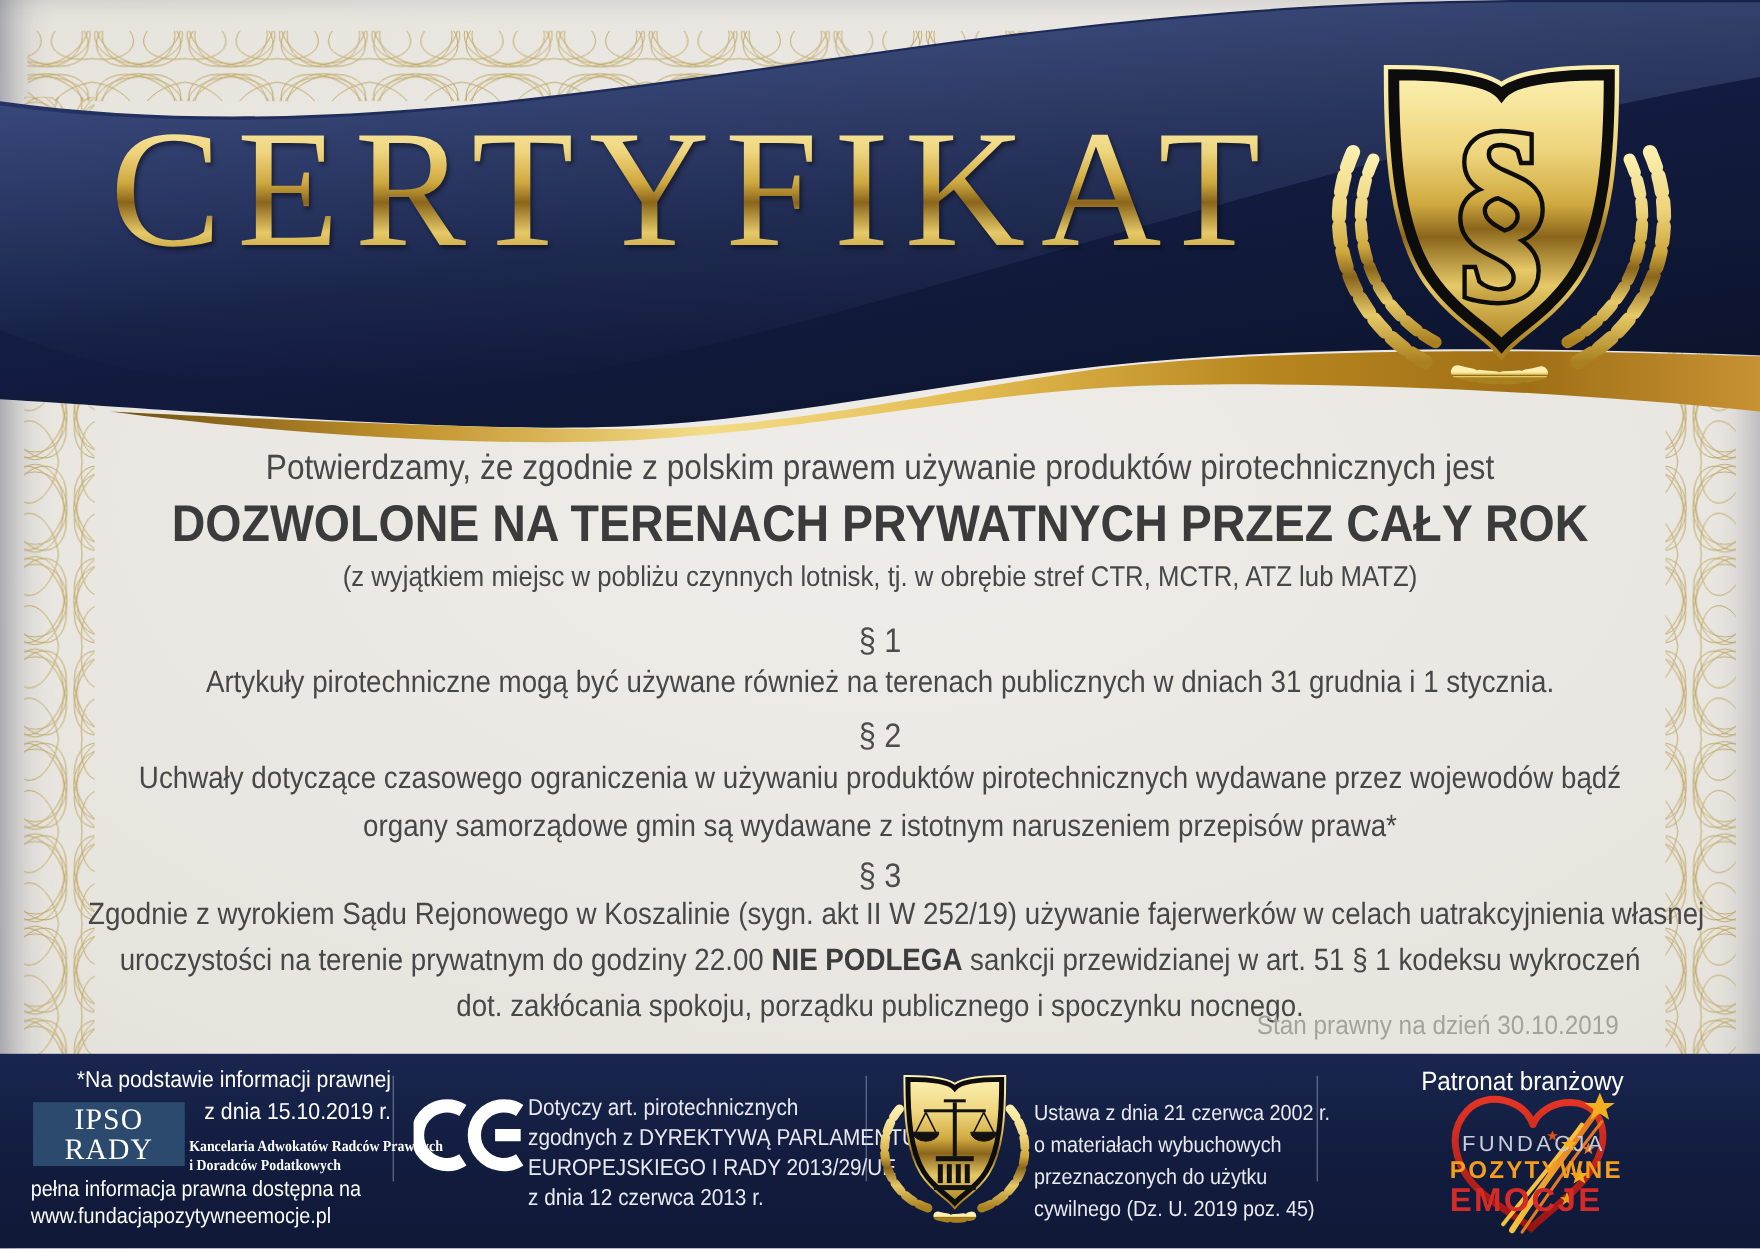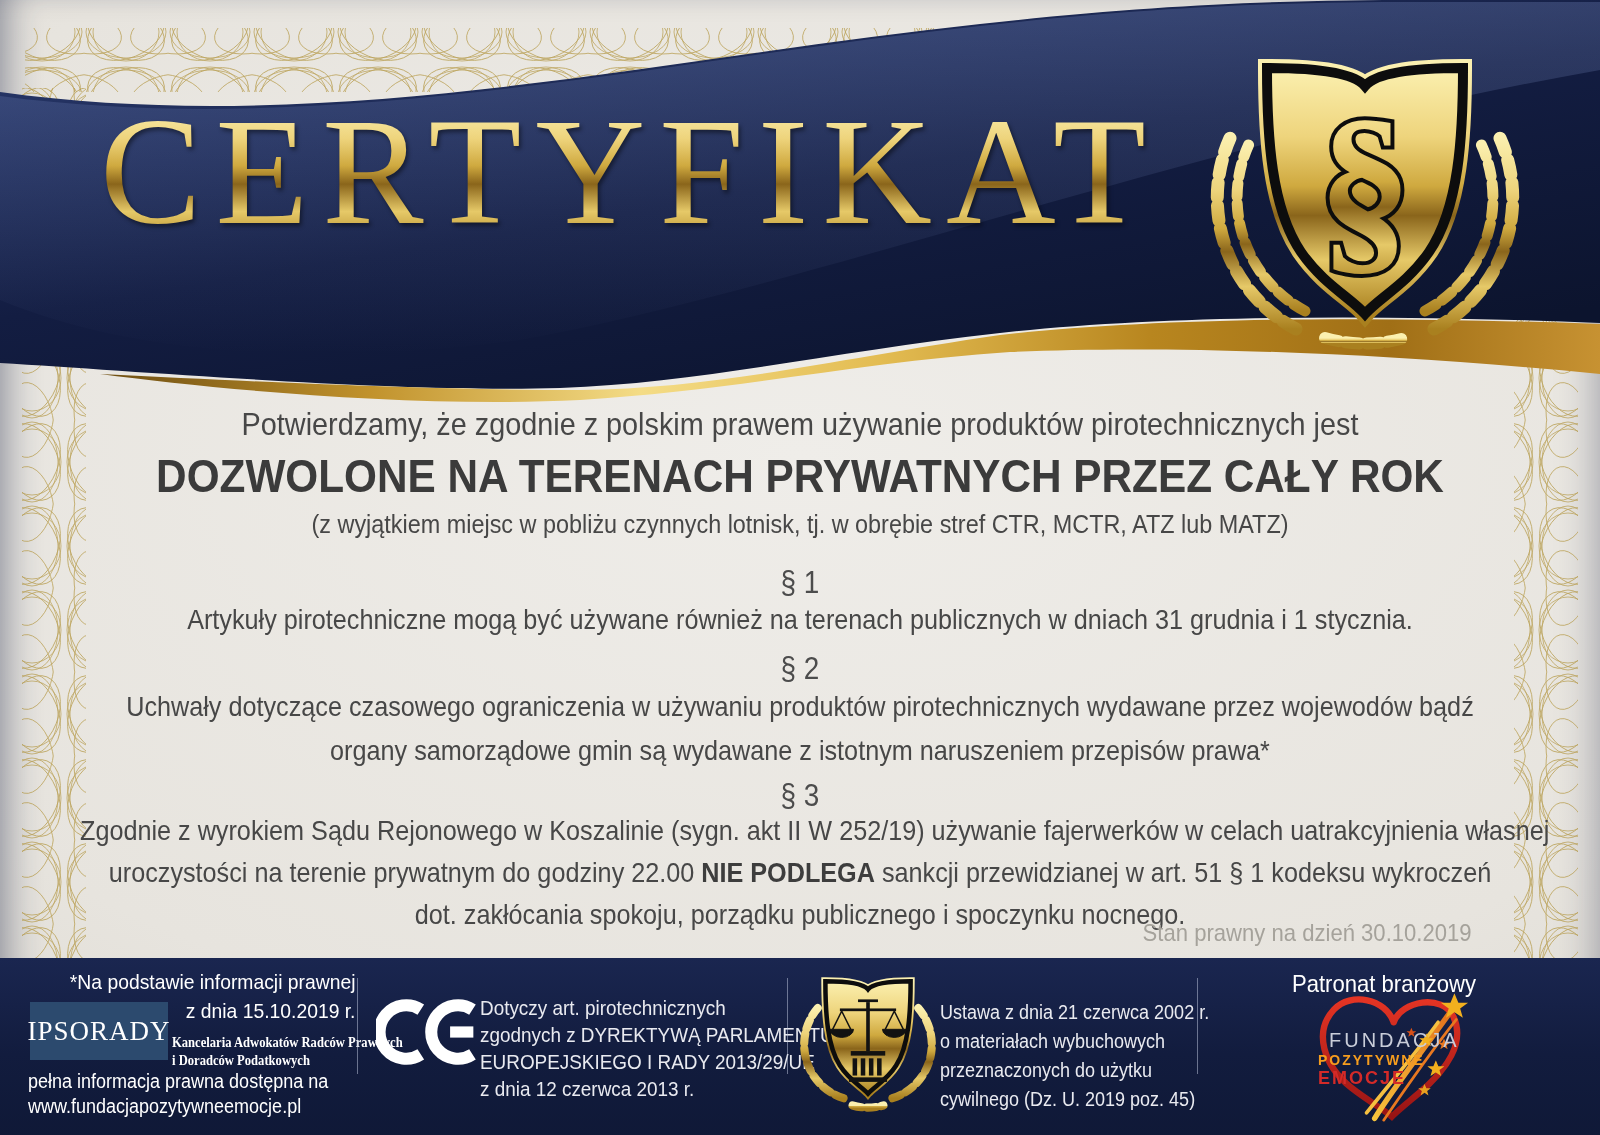--- a/index.html
+++ b/index.html
@@ -42,36 +42,36 @@
   .status-note{position:absolute; right:128px; top:919px; font-size:24px; color:#a5a29b;
      transform:scaleX(.92); transform-origin:right center; margin:0; white-space:nowrap;}
 
   
   footer{position:absolute; left:0; top:958px; width:1600px; height:213px;
      background:linear-gradient(to bottom,#1a2650 0%,#121c3e 45%,#0e1734 100%); color:#fff;}
   footer .line{position:absolute; margin:0; white-space:nowrap;}
   .legal1{right:1245px; top:12px; font-size:21px; transform:scaleX(.92); transform-origin:right;}
   .legal2{right:1245px; top:41px; font-size:21px; transform:scaleX(.92); transform-origin:right;}
   .ipso-box{position:absolute; left:30px; top:44px; width:138px; height:58px;
-     background:#2c4a6e; display:flex; align-items:center; justify-content:center;
+     background:#2c4a6e; display:flex; flex-direction:column; align-items:center; justify-content:center;
      font-family:"Liberation Serif", serif; font-size:27px; line-height:28px; letter-spacing:1px;}
   .kanc{position:absolute; left:172px; top:76px; font-family:"Liberation Serif", serif;
      font-size:14px; font-weight:bold; line-height:18px; transform:scaleX(.9); transform-origin:left; white-space:nowrap;}
   .info1{left:28px; top:112px; font-size:20px; transform:scaleX(.9); transform-origin:left;}
   .info2{left:28px; top:137px; font-size:20px; transform:scaleX(.9); transform-origin:left;}
   .fdiv{position:absolute; top:20px; width:1px; height:96px; background:rgba(195,203,226,.5);}
   .directive{position:absolute; left:480px; top:36px; font-size:21px; line-height:27px;
      color:#e9eaf0; transform:scaleX(.9); transform-origin:left; white-space:nowrap;}
   .act{position:absolute; left:940px; top:40px; font-size:20px; line-height:29px;
      color:#e9eaf0; transform:scaleX(.9); transform-origin:left; white-space:nowrap;}
   .patronat{left:1264px; top:12px; width:240px; text-align:center; font-size:24px; transform:scaleX(.92);}
   .fund-text{position:absolute; left:1318px; top:72px; line-height:1;}
   .fund-text .f1{font-size:20px; letter-spacing:3px; color:#c9cdd9; margin:0 0 3px 11px;}
-  .fund-text .f2{font-size:14px; letter-spacing:2px; font-weight:bold; color:#f59d1e; margin:0 12px 2px 0;}
-  .fund-text .f3{font-size:18px; letter-spacing:2px; font-weight:bold; color:#d42a28; margin:0;}
+  .fund-text .f2{font-size:22px; letter-spacing:2px; font-weight:bold; color:#f59d1e; margin:0 12px 2px 0;}
+  .fund-text .f3{font-size:30px; letter-spacing:2px; font-weight:bold; color:#d42a28; margin:0;}
 </style>
 </head>
 <body>
 
 <div class="page">
 
   <svg class="abs" style="left:0;top:0" width="1600" height="1135">
     <defs>
       <pattern id="gpat" width="84" height="64" patternUnits="userSpaceOnUse">
         <g fill="none" stroke="#b29540" stroke-width="0.8" opacity="0.8">

